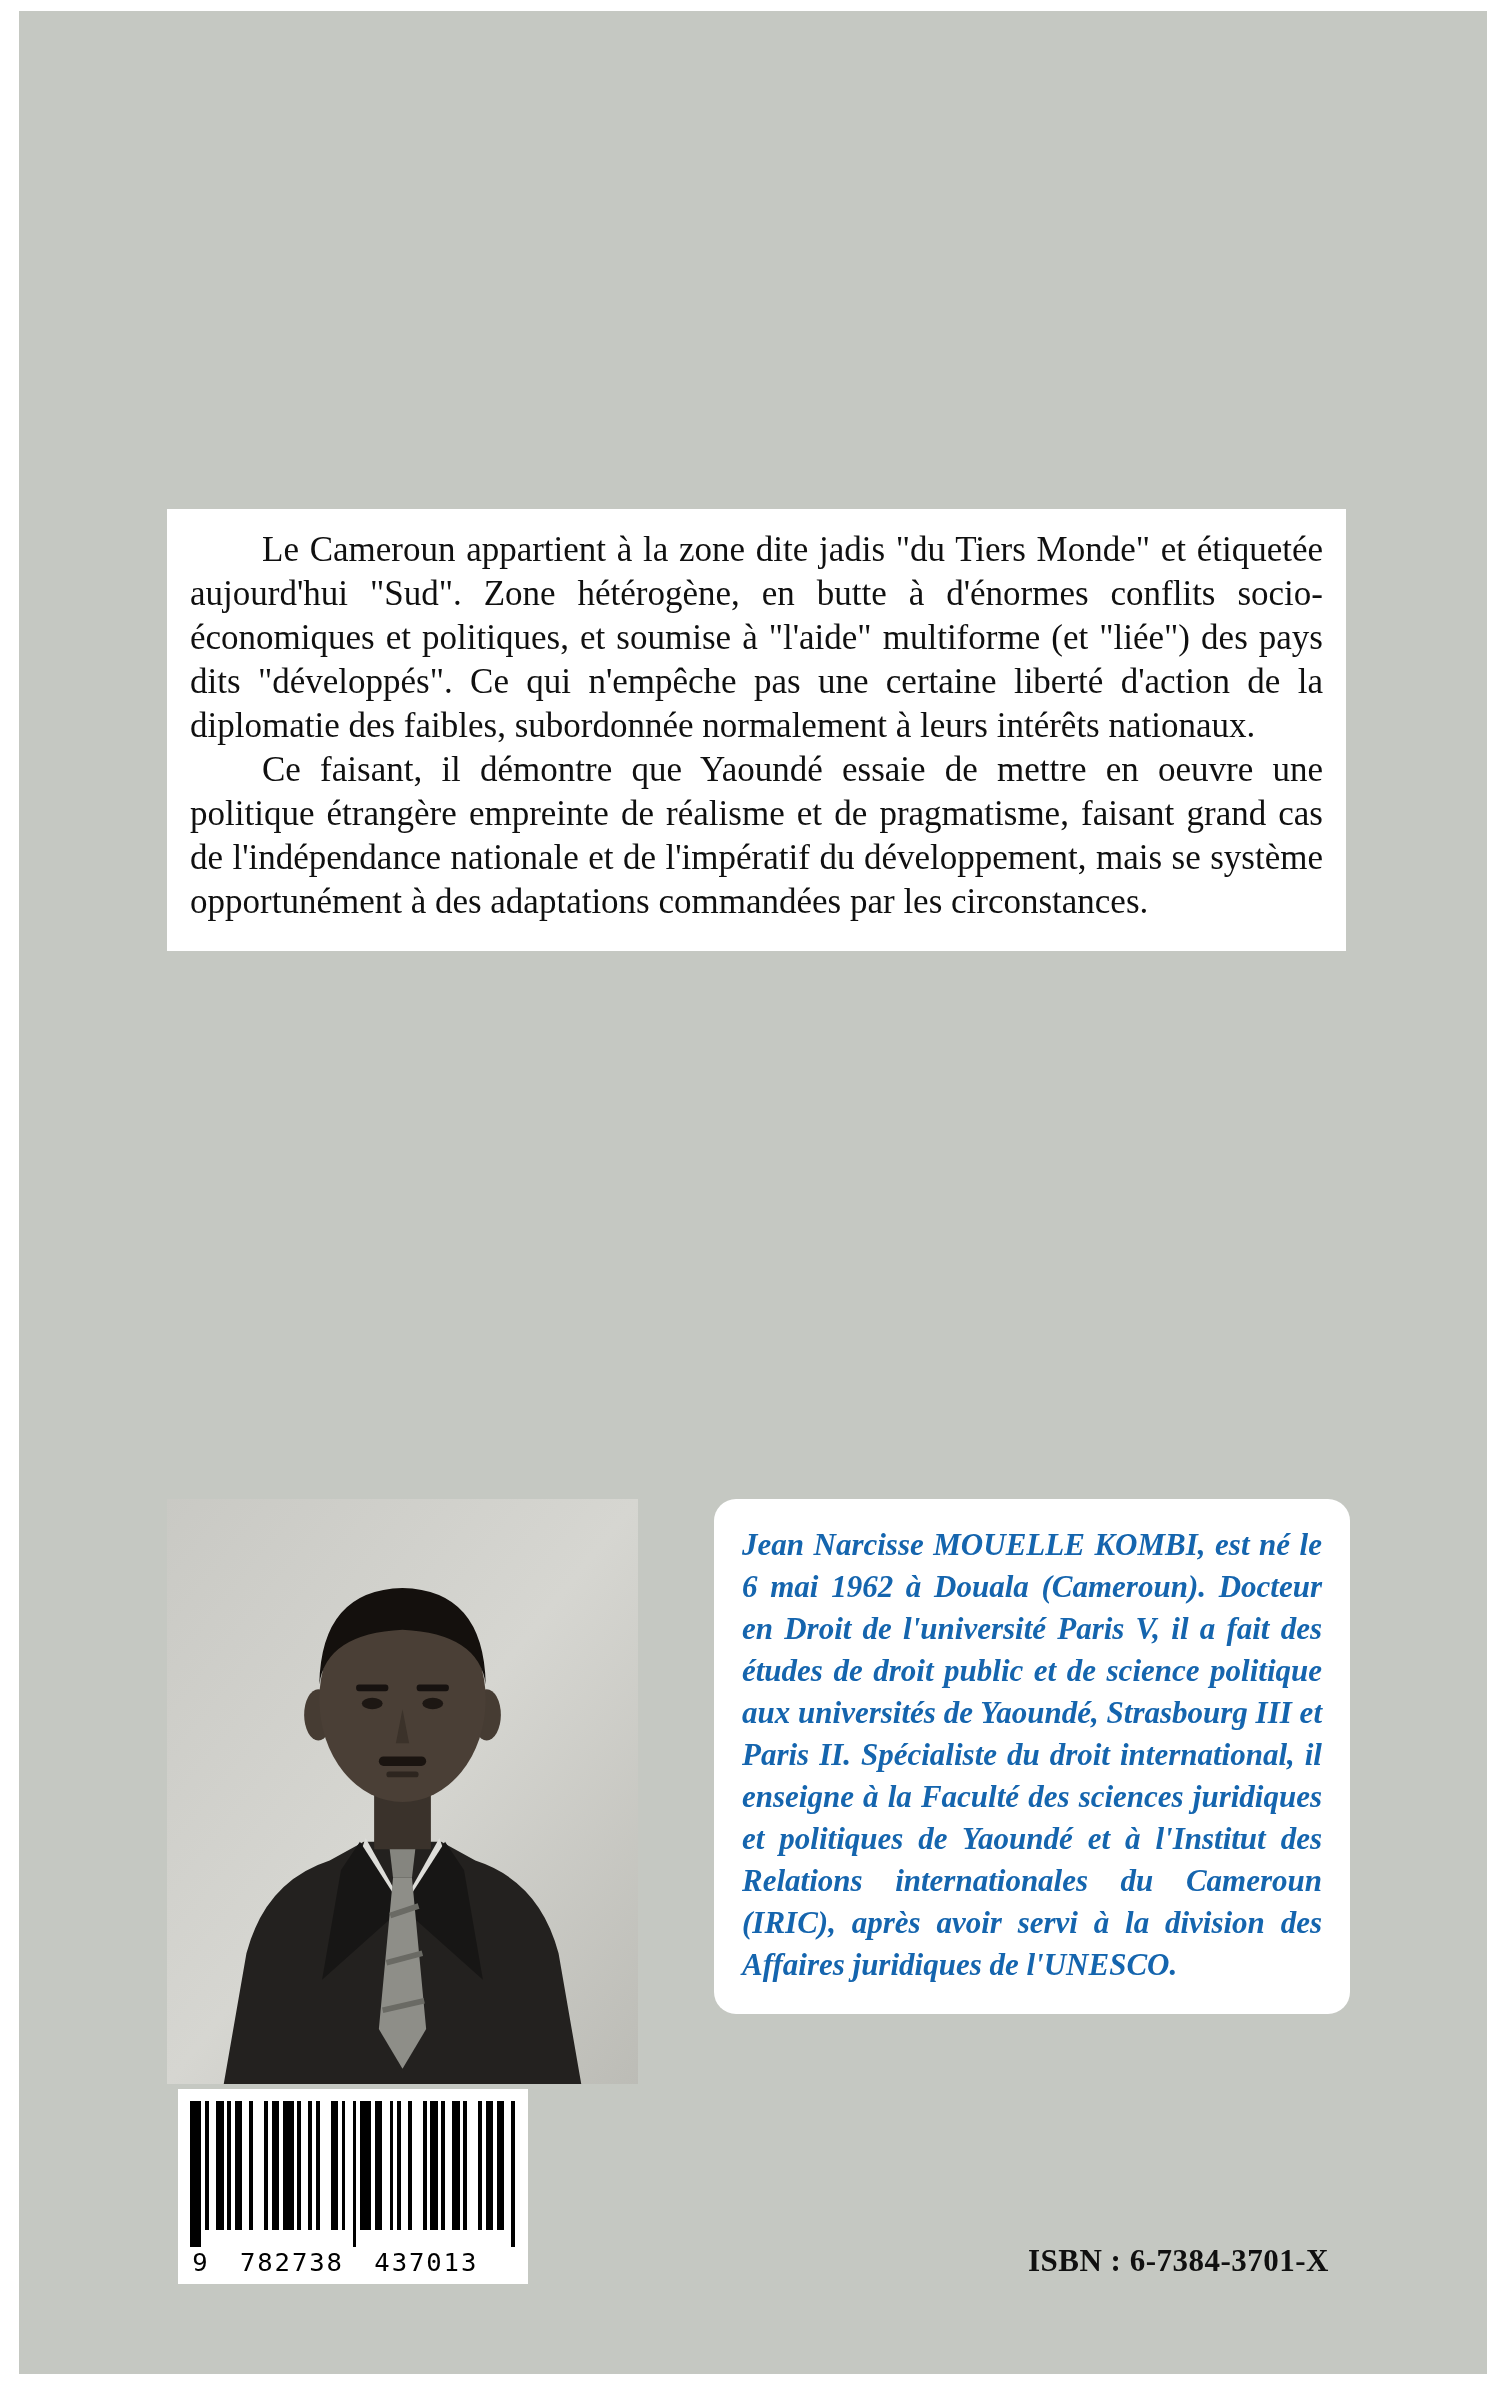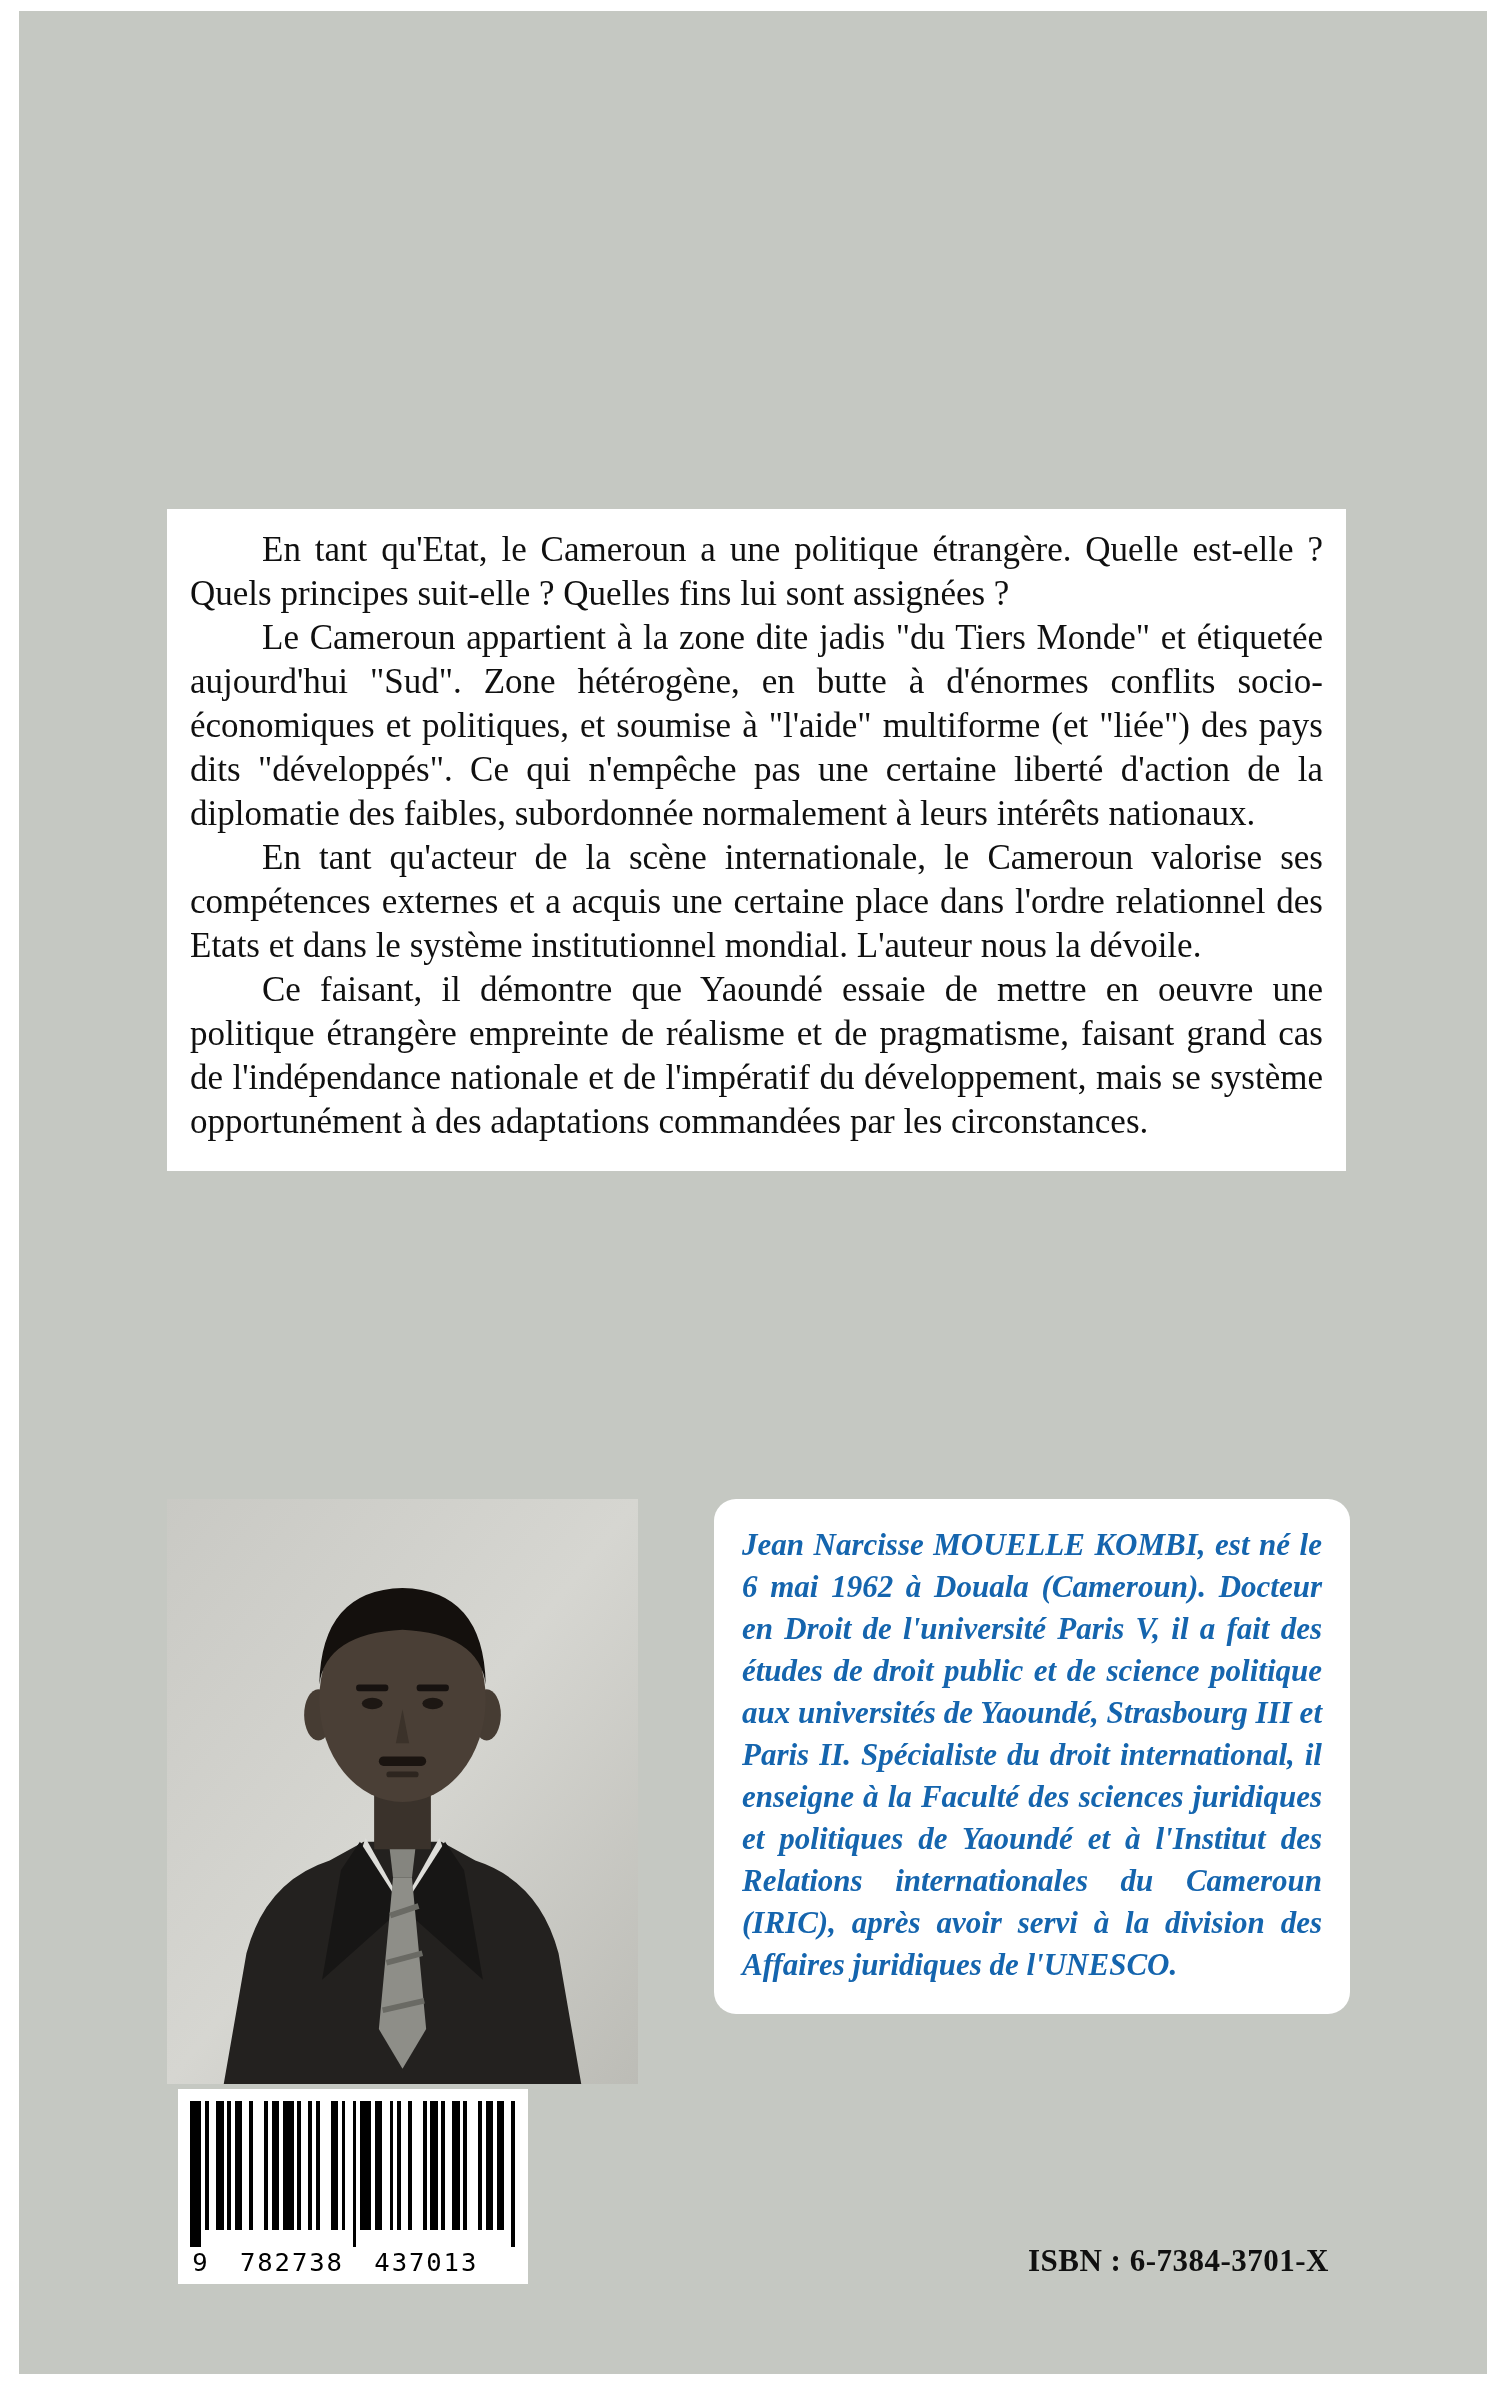--- a/index.html
+++ b/index.html
@@ -104,23 +104,21 @@
   }
 </style>
 </head>
 <body>
 
 <div class="page">
   <div class="cover">
 
 
     <div class="desc-box">
-      <p>En tant qu'Etat, le Cameroun a une politique étrangère. Quelle est-elle ? Quels principes suit-elle ? Quelles fins lui sont assignées ?</p>
       <p>Le Cameroun appartient à la zone dite jadis "du Tiers Monde" et étiquetée aujourd'hui "Sud". Zone hétérogène, en butte à d'énormes conflits socio-économiques et politiques, et soumise à "l'aide" multiforme (et "liée") des pays dits "développés". Ce qui n'empêche pas une certaine liberté d'action de la diplomatie des faibles, subordonnée normalement à leurs intérêts nationaux.</p>
-      <p>En tant qu'acteur de la scène internationale, le Cameroun valorise ses compétences externes et a acquis une certaine place dans l'ordre relationnel des Etats et dans le système institutionnel mondial. L'auteur nous la dévoile.</p>
       <p>Ce faisant, il démontre que Yaoundé essaie de mettre en oeuvre une politique étrangère empreinte de réalisme et de pragmatisme, faisant grand cas de l'indépendance nationale et de l'impératif du développement, mais se système opportunément à des adaptations commandées par les circonstances.</p>
     </div>
 
     <div class="photo">
       <svg viewBox="0 0 498 618" preserveAspectRatio="none">
         <defs>
           <linearGradient id="bgGrad" x1="0" y1="0" x2="1" y2="1">
             <stop offset="0" stop-color="#c9c9c4"></stop>
             <stop offset="0.5" stop-color="#d6d6d1"></stop>
             <stop offset="1" stop-color="#bcbcb6"></stop>

